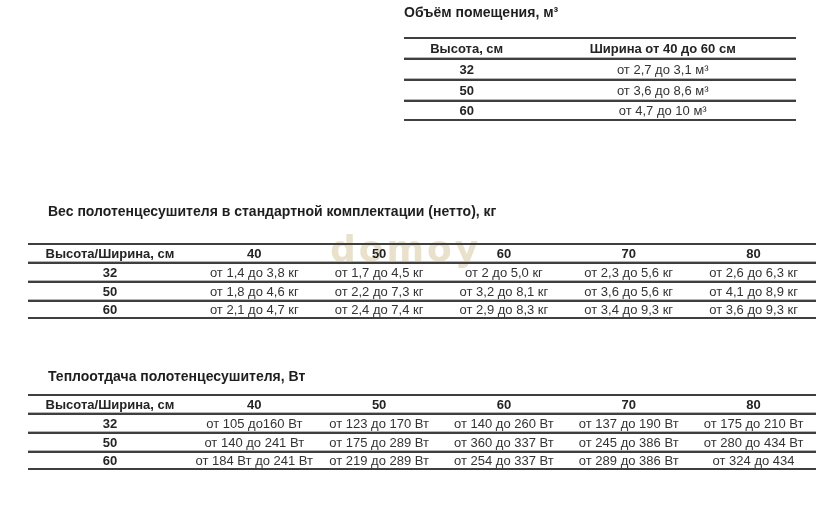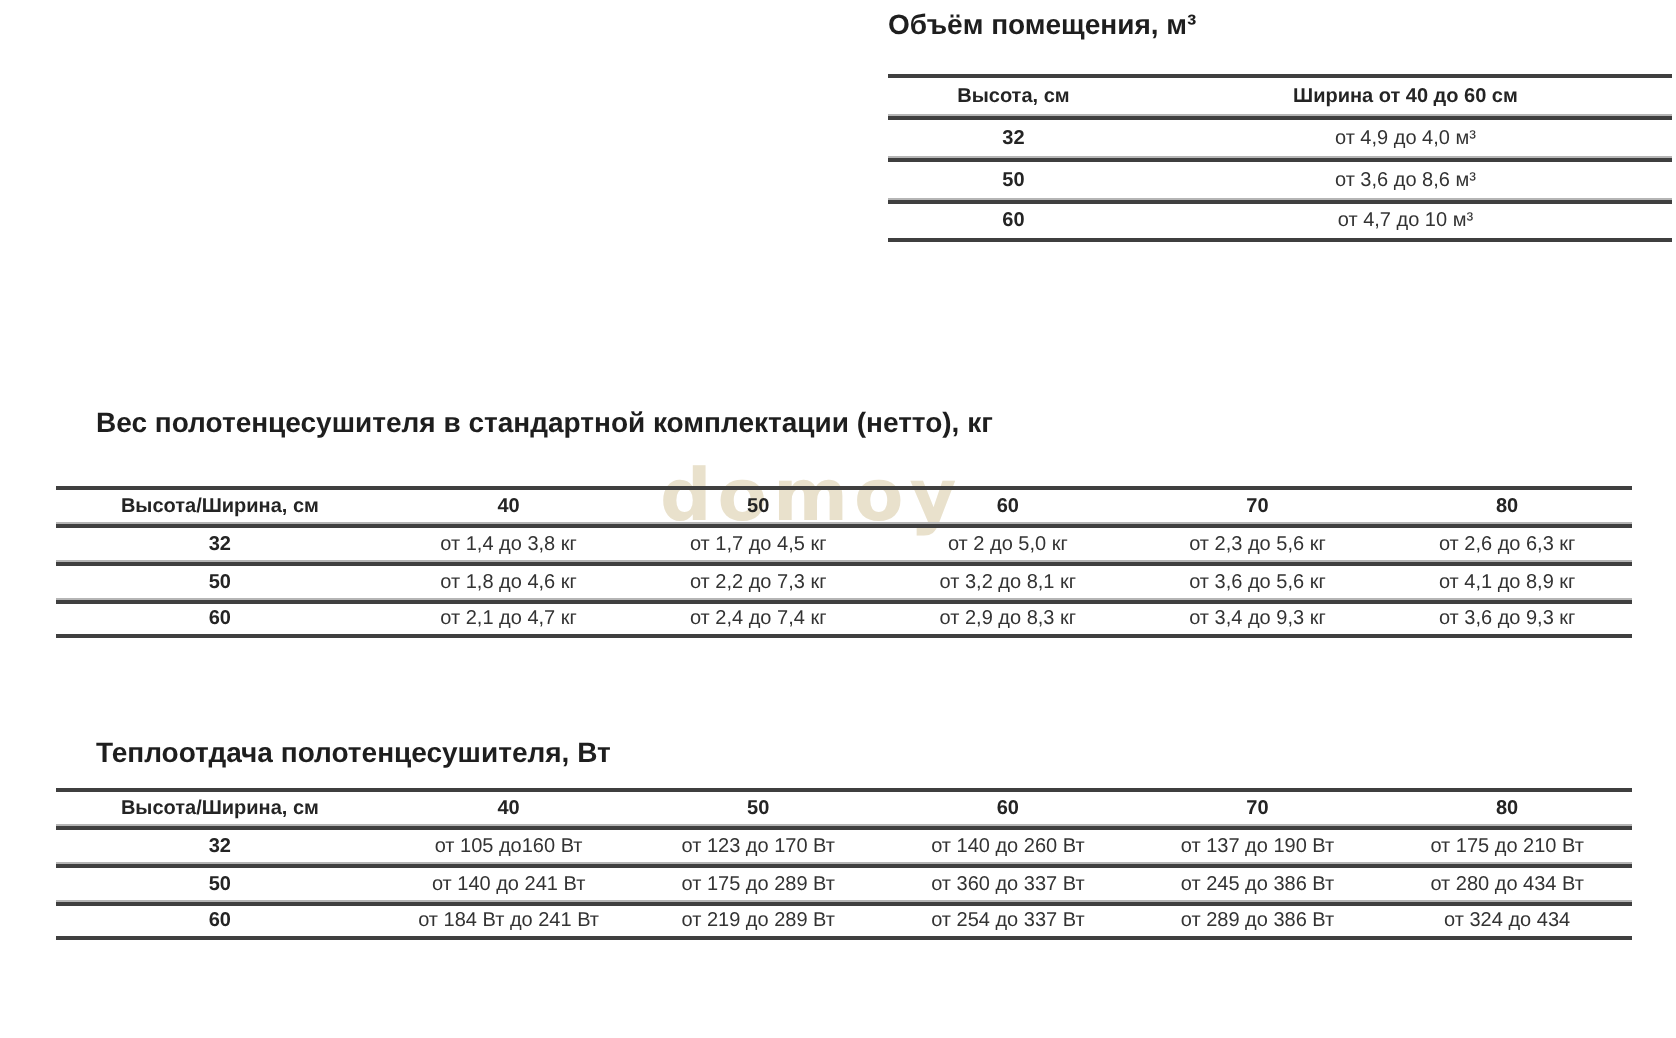--- a/index.html
+++ b/index.html
@@ -17,21 +17,21 @@
     left: 330px; top: 228px;
     z-index: 0;
     font-family: "DejaVu Sans", sans-serif;
     font-weight: bold;
     font-size: 36px;
     letter-spacing: 3px;
     color: #e9e1cc;
     user-select: none;
   }
   .tbl-section { position: absolute; z-index: 1; }
-  #sec-volume { left: 444px; top: 4px;  width: 392px; }
+  #sec-volume { left: 404px; top: 4px;  width: 392px; }
   #sec-weight { left: 28px;  top: 203px; width: 788px; }
   #sec-heat   { left: 28px;  top: 368px; width: 788px; }
   .tbl-title {
     margin: 0;
     font-size: 14px;
     font-weight: bold;
     color: #1e1e1e;
     line-height: 16px;
   }
   #sec-volume .tbl-title { margin-bottom: 17px; }
@@ -41,21 +41,21 @@
     width: 100%;
     border-collapse: separate;
     border-spacing: 0;
     table-layout: fixed;
     background: transparent;
   }
   th, td {
     padding: 0 2px;
     text-align: center;
     vertical-align: middle;
-    font-size: 10px;
+    font-size: 13px;
     height: 19px;
     background: transparent;
     border-top: 2px solid #3f3f3f;
     border-bottom: 1px solid #b5b5b5;
     white-space: nowrap;
     overflow: hidden;
   }
   #sec-volume th, #sec-volume td { height: 21px; }
   tr:last-child td { border-bottom: 2px solid #3f3f3f; }
   th { font-weight: bold; color: #242424; }
@@ -80,21 +80,21 @@
       </colgroup>
     <thead>
       <tr>
         <th>Высота, см</th>
         <th>Ширина от 40 до 60 см</th>
       </tr>
     </thead>
     <tbody>
       <tr>
         <td class="row-head">32</td>
-        <td>от 4,9 до 4,0 м³</td>
+        <td>от 2,7 до 3,1 м³</td>
       </tr>
       <tr>
         <td class="row-head">50</td>
         <td>от 3,6 до 8,6 м³</td>
       </tr>
       <tr>
         <td class="row-head">60</td>
         <td>от 4,7 до 10 м³</td>
       </tr>
     </tbody>

